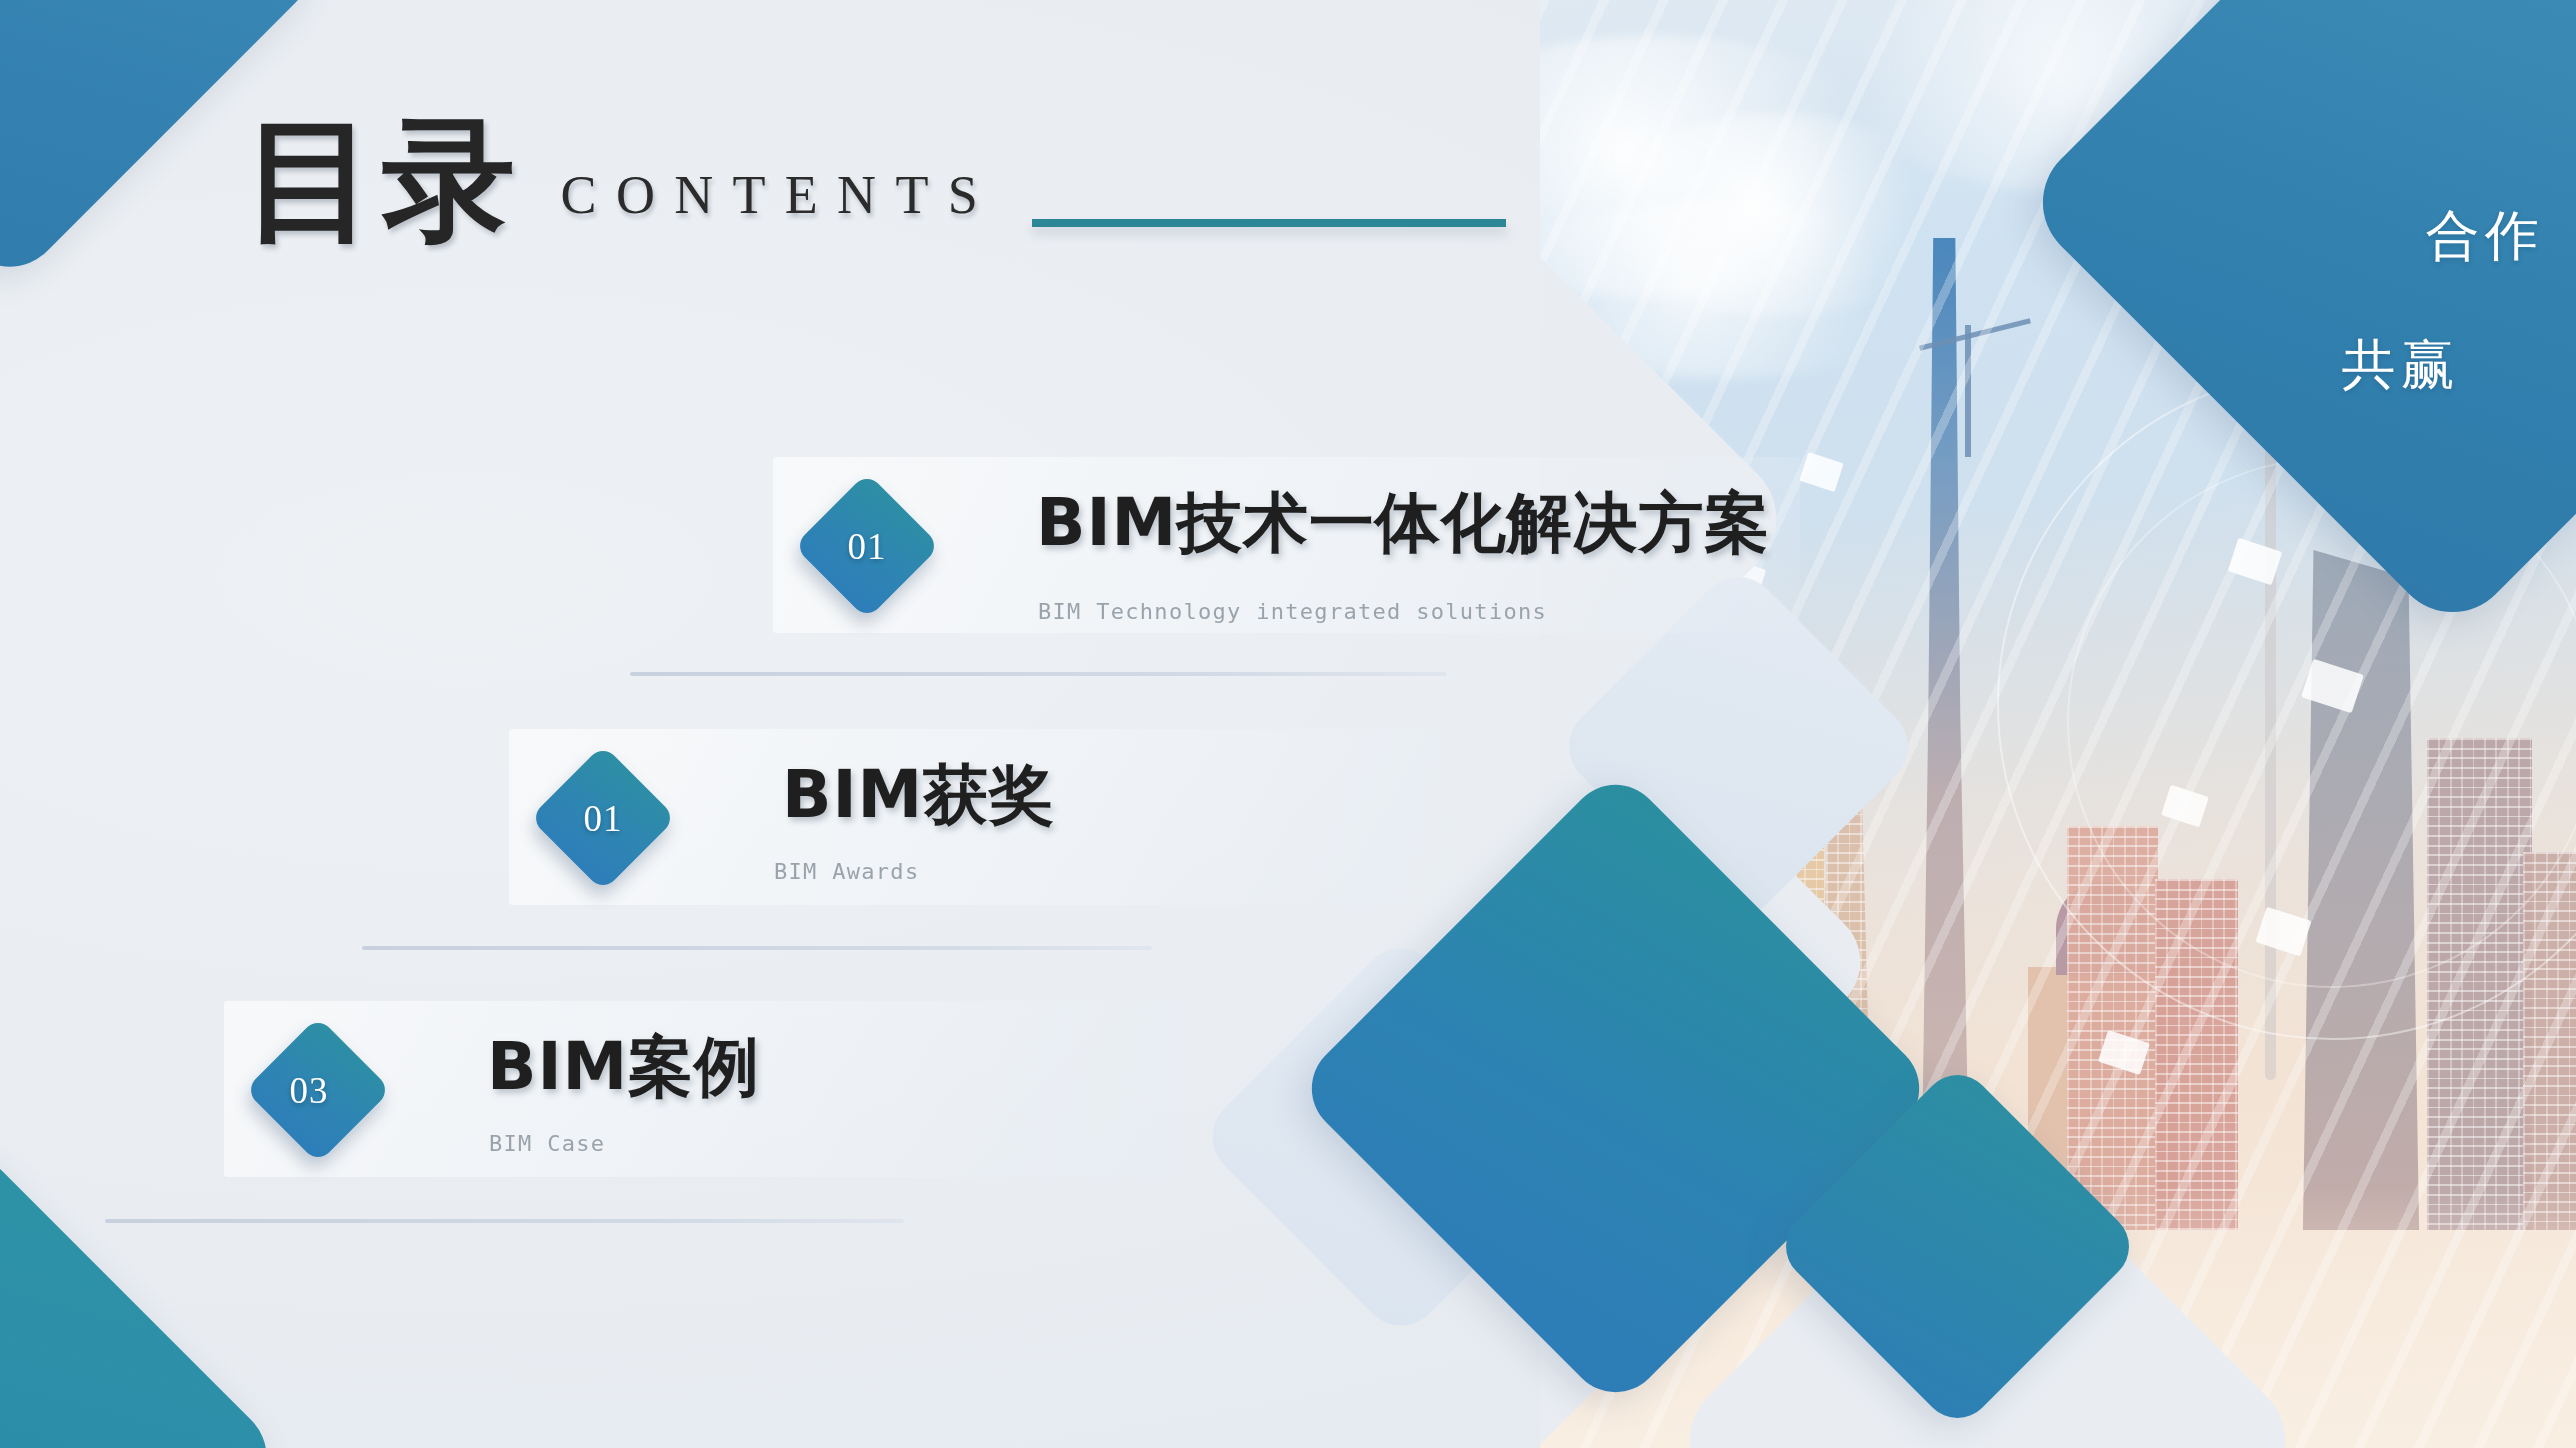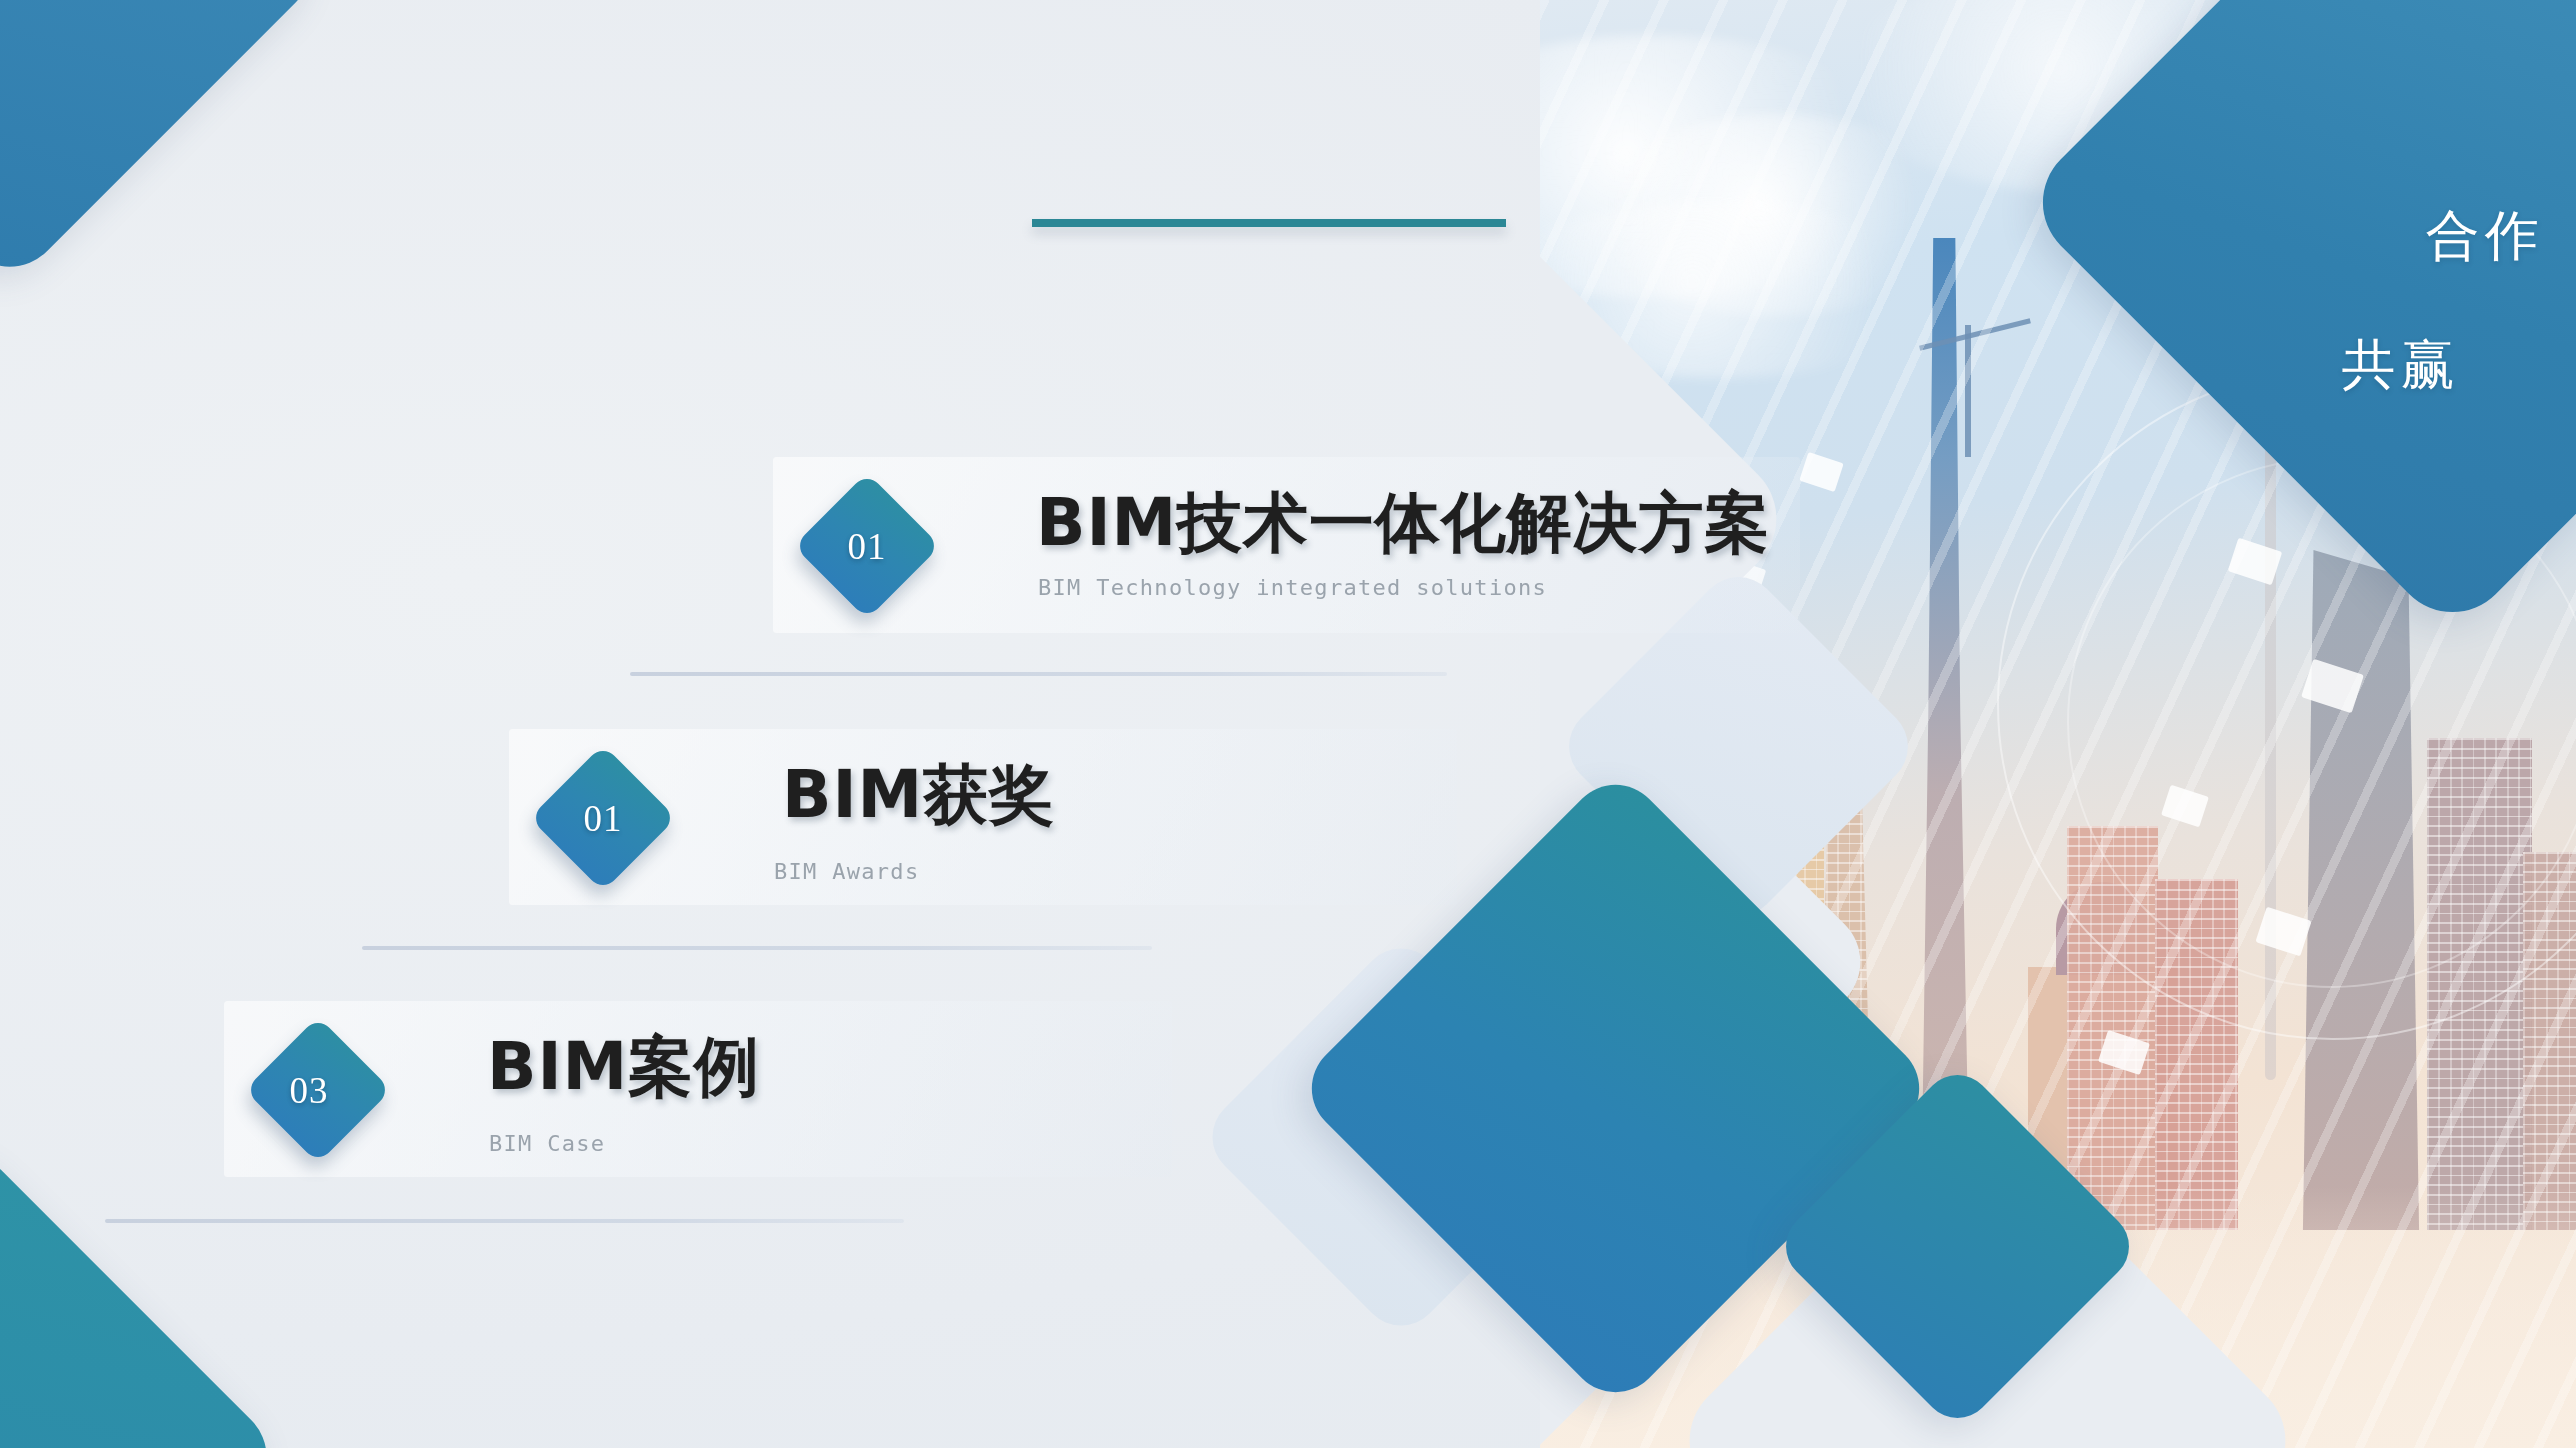--- a/index.html
+++ b/index.html
@@ -229,21 +229,21 @@
     background:linear-gradient(to right, rgba(198,207,221,.95), rgba(205,214,227,.85) 70%, rgba(214,222,233,.5));
     border-radius:2.6px;
   }
 
   
   #row-1{left:773px; top:457px;}
   #row-1 .row-panel{width:1027px;}
   #row-1 .badge{left:42px; top:37px;}
   #row-1 .badge-num{left:42px; top:37px;}
   #row-1 .row-title{left:263px; top:33px;}
-  #row-1 .row-sub{left:265px; top:118px;}
+  #row-1 .row-sub{left:265px; top:142px;}
   #div-1{left:630px; top:672px; width:817px;}
 
   #row-2{left:509px; top:729px;}
   #row-2 .row-panel{width:948px;}
   #row-2 .badge{left:42px; top:37px;}
   #row-2 .badge-num{left:42px; top:37px;}
   #row-2 .row-title{left:273px; top:33px;}
   #row-2 .row-sub{left:265px; top:130px;}
   #div-2{left:362px; top:946px; width:790px;}
 
@@ -341,20 +341,23 @@
   <div class="dia topright-blue shadow-soft"></div>
 
   <div class="dia dia-pale pale-b"></div>
   <div class="dia dia-pale pale-a"></div>
   <div class="dia big-teal shadow-soft"></div>
   <div class="dia mid-teal shadow-soft"></div>
 
   <div class="coop coop-1">合作</div>
   <div class="coop coop-2">共赢</div>
 
+  <div class="header">
+    <span class="h-zh">目录</span><span class="h-en">CONTENTS</span>
+  </div>
   <div class="h-rule"></div>
 
   <div class="row" id="row-1">
     <div class="row-panel"></div>
     <div class="badge"></div>
     <div class="badge-num">01</div>
     <div class="row-title">BIM技术一体化解决方案</div>
     <div class="row-sub">BIM Technology integrated solutions</div>
   </div>
   <div class="divider" id="div-1"></div>

